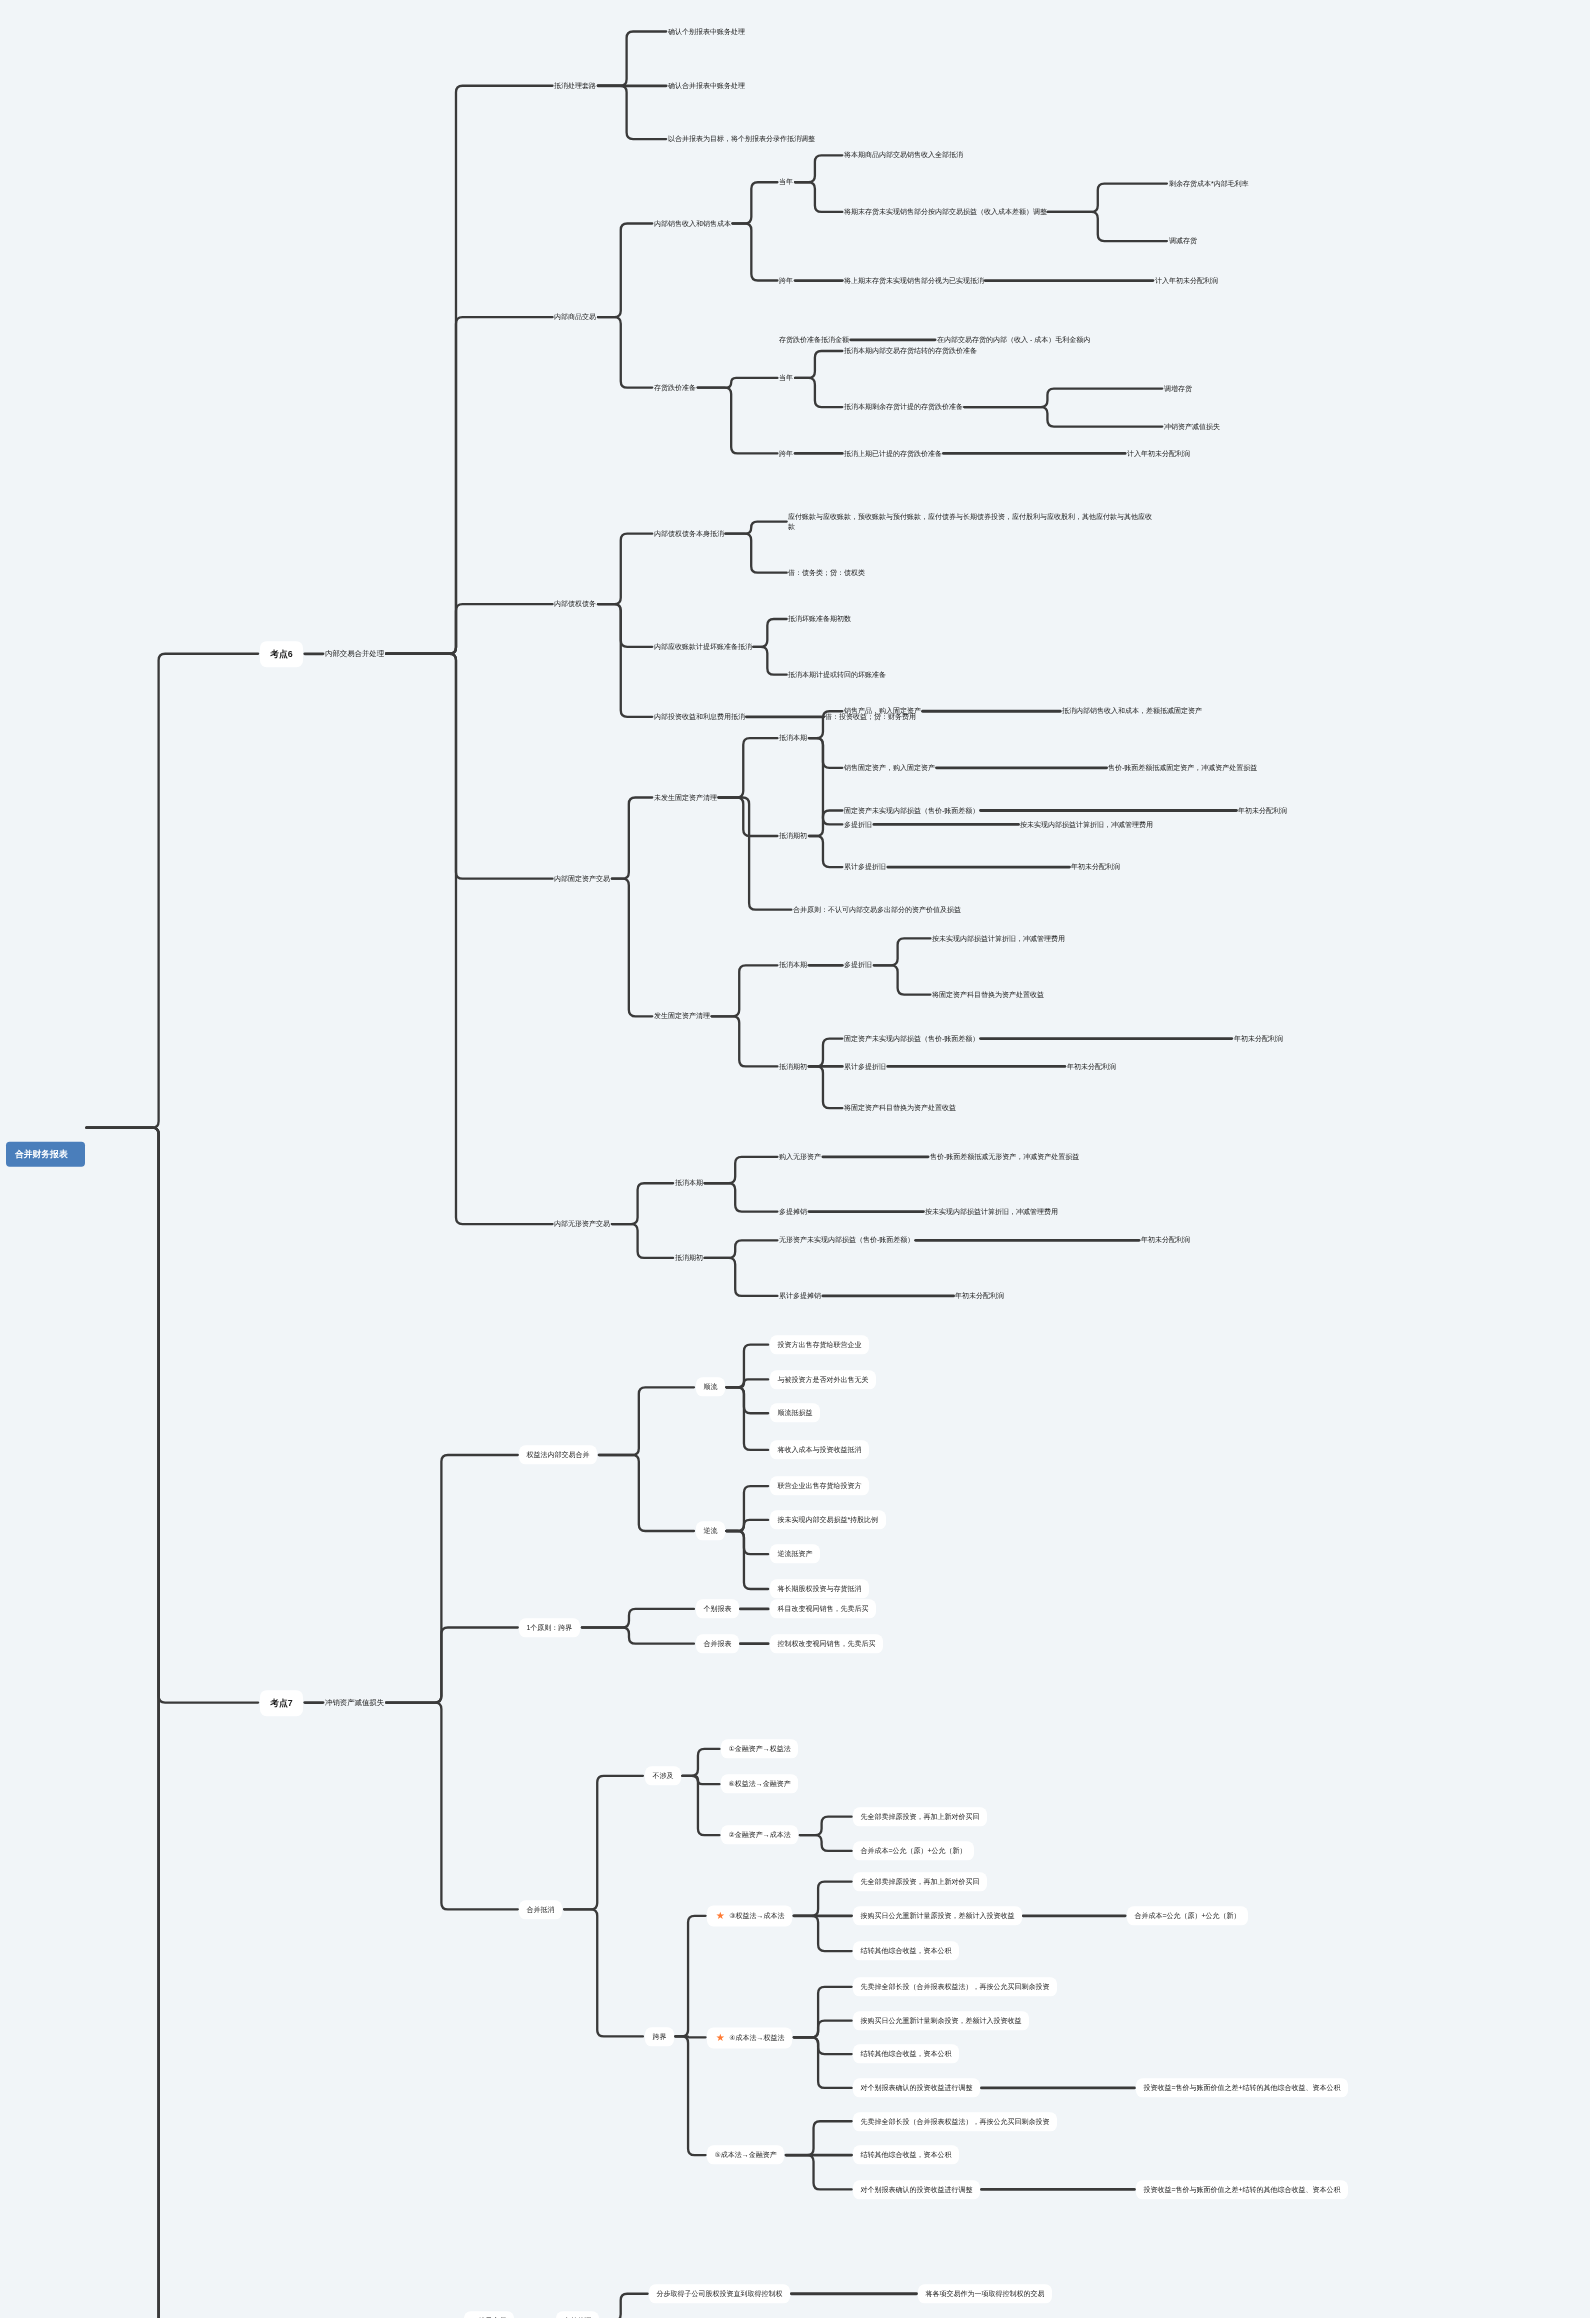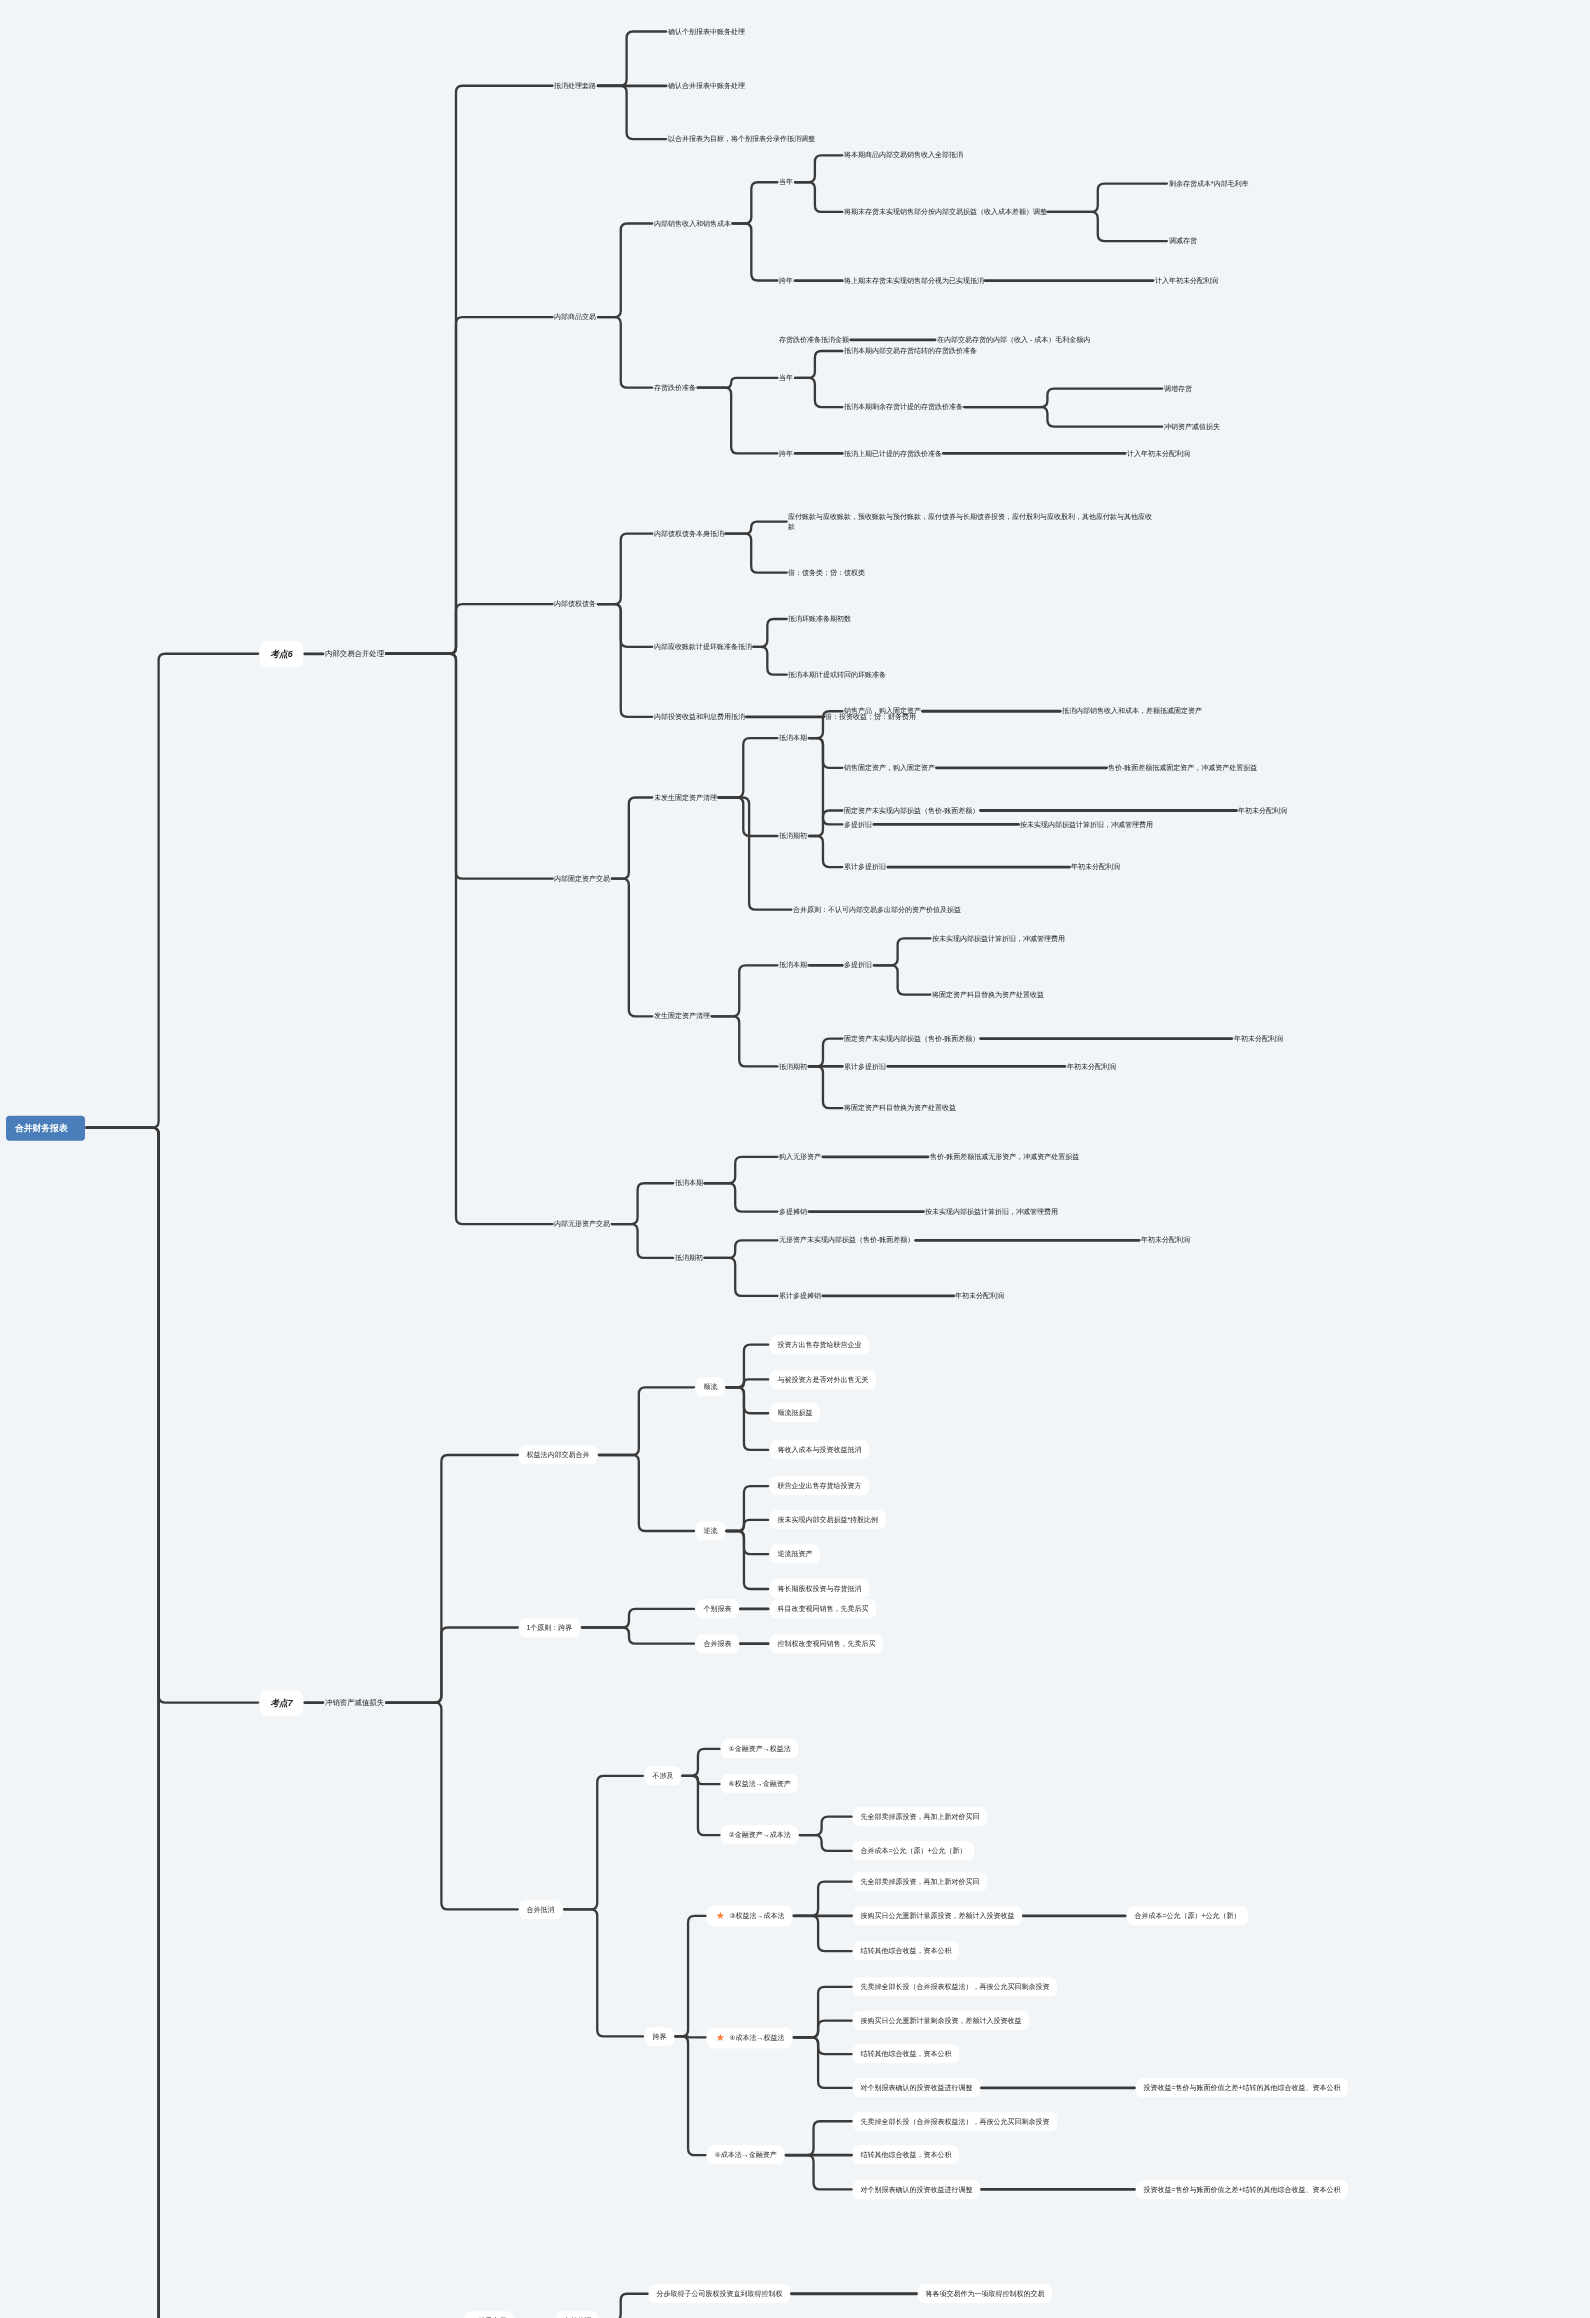--- a/index.html
+++ b/index.html
@@ -29,24 +29,24 @@
   .card{
     background:#ffffff;
     border-radius:6.5px;
     padding:4.6px 7.4px;
     font-size:7px;
     box-shadow:0 0 0 0 rgba(0,0,0,0);
   }
 
   .root{
     background:#4a7ebb;color:#fff;font-size:8.8px;
-    border-radius:3.7px;padding:6px 9.3px;font-weight:bold;
+    border-radius:3.7px;padding:6px 9.3px;font-weight:bold;margin-top:26px;
   }
   .kp{font-size:8.8px;font-weight:bold;}
-  .kp.card{padding:6.5px 10.2px;font-style:italic;}
+  .kp.card{padding:6.5px 10.2px;}
 
   .star{
     display:inline-block;width:12px;height:12px;margin-right:2.8px;
     flex:0 0 12px;line-height:12px;text-align:center;font-size:10.2px;
   }
   .star.orange{color:#ff7a33;}
 </style>
 </head>
 <body>
 

